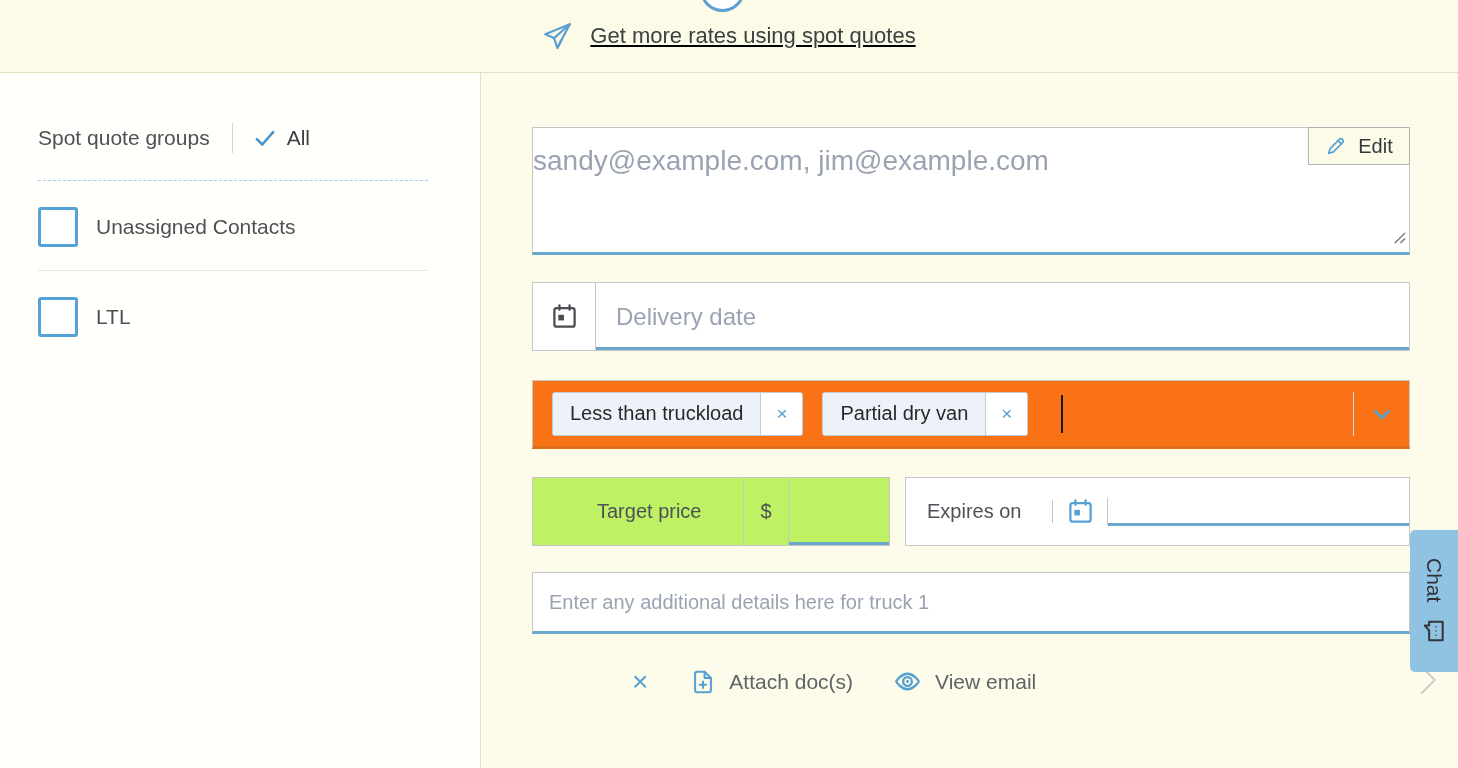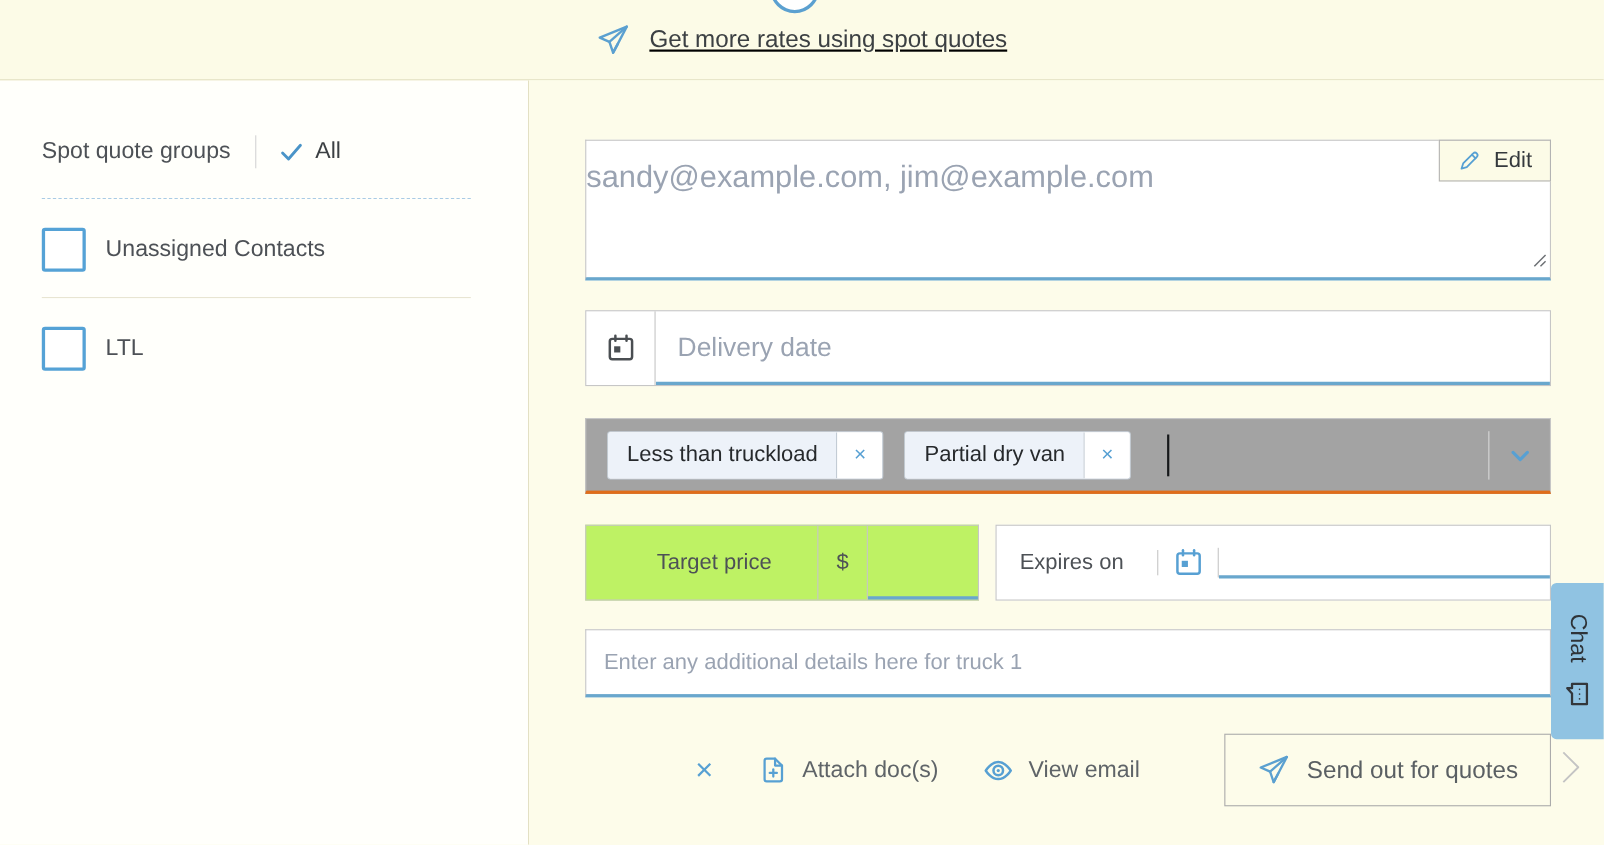--- a/index.html
+++ b/index.html
@@ -83,21 +83,21 @@
     display:flex; align-items:center; justify-content:center; cursor:pointer;
   }
   .input-cell { flex:1; display:flex; align-items:center; box-shadow:inset 0 -3px 0 #69a7cd; }
   .input-cell input {
     width:100%; border:none; outline:none; background:transparent;
     padding:0 20px; font-family:inherit; font-size:24px; color:#3c4043;
   }
 
   
   .chips-row {
-    height:69px; background:#a3a3a3;
+    height:69px; background:#f97316;
     border:1px solid #c6c6c6; border-bottom:3px solid #e06d1a;
     display:flex; align-items:center; padding-left:19px; margin-bottom:28px;
   }
   .chip { display:flex; height:44px; border:1px solid #c3ccd5; border-radius:3px; overflow:hidden; margin-right:19px; background:#fff; }
   .chip-label { background:#edf2f9; display:flex; align-items:center; padding:0 17px; font-size:20px; color:#26292c; white-space:nowrap; }
   .chip-x {
     width:42px; background:#fff; border-left:1px solid #c3ccd5;
     display:flex; align-items:center; justify-content:center;
     color:#57a0d3; font-size:19px; cursor:pointer;
   }
@@ -296,30 +296,20 @@
         <span style="display:flex;">
           <svg width="29" height="29" viewBox="0 0 24 24" fill="none" stroke="#57a0d3" stroke-width="1.9" stroke-linecap="round" stroke-linejoin="round">
             <path d="M12 5.6 C6.5 5.6 2.6 12 2.6 12 S6.5 18.4 12 18.4 S21.4 12 21.4 12 S17.5 5.6 12 5.6 Z"></path>
             <circle cx="12" cy="12" r="3.6"></circle>
             <circle cx="12" cy="12" r="1.2" fill="#57a0d3" stroke="none"></circle>
           </svg>
         </span>
         <span>View email</span>
       </span>
 
-      <button class="send-btn">
-        <span style="display:flex;">
-          <svg width="30" height="30" viewBox="0 0 24 24" fill="none" stroke="#5ba0d0" stroke-width="1.7" stroke-linejoin="round" stroke-linecap="round">
-            <path d="M21.5 2.5 L2.5 10.2 L9.3 13.2 L11.9 20.8 L15.2 14.6 Z"></path>
-            <path d="M9.3 13.2 L21.5 2.5"></path>
-            <path d="M11.9 20.8 L15.2 14.6"></path>
-          </svg>
-        </span>
-        <span>Send out for quotes</span>
-      </button>
 
       <span class="next-chevron">
         <svg width="24" height="34" viewBox="0 0 20 30" fill="none" stroke="#c4c4c4" stroke-width="1.5" stroke-linejoin="round">
           <polyline points="4 3 16 15 4 27"></polyline>
         </svg>
       </span>
     </div>
 
   </div>
 </div>

